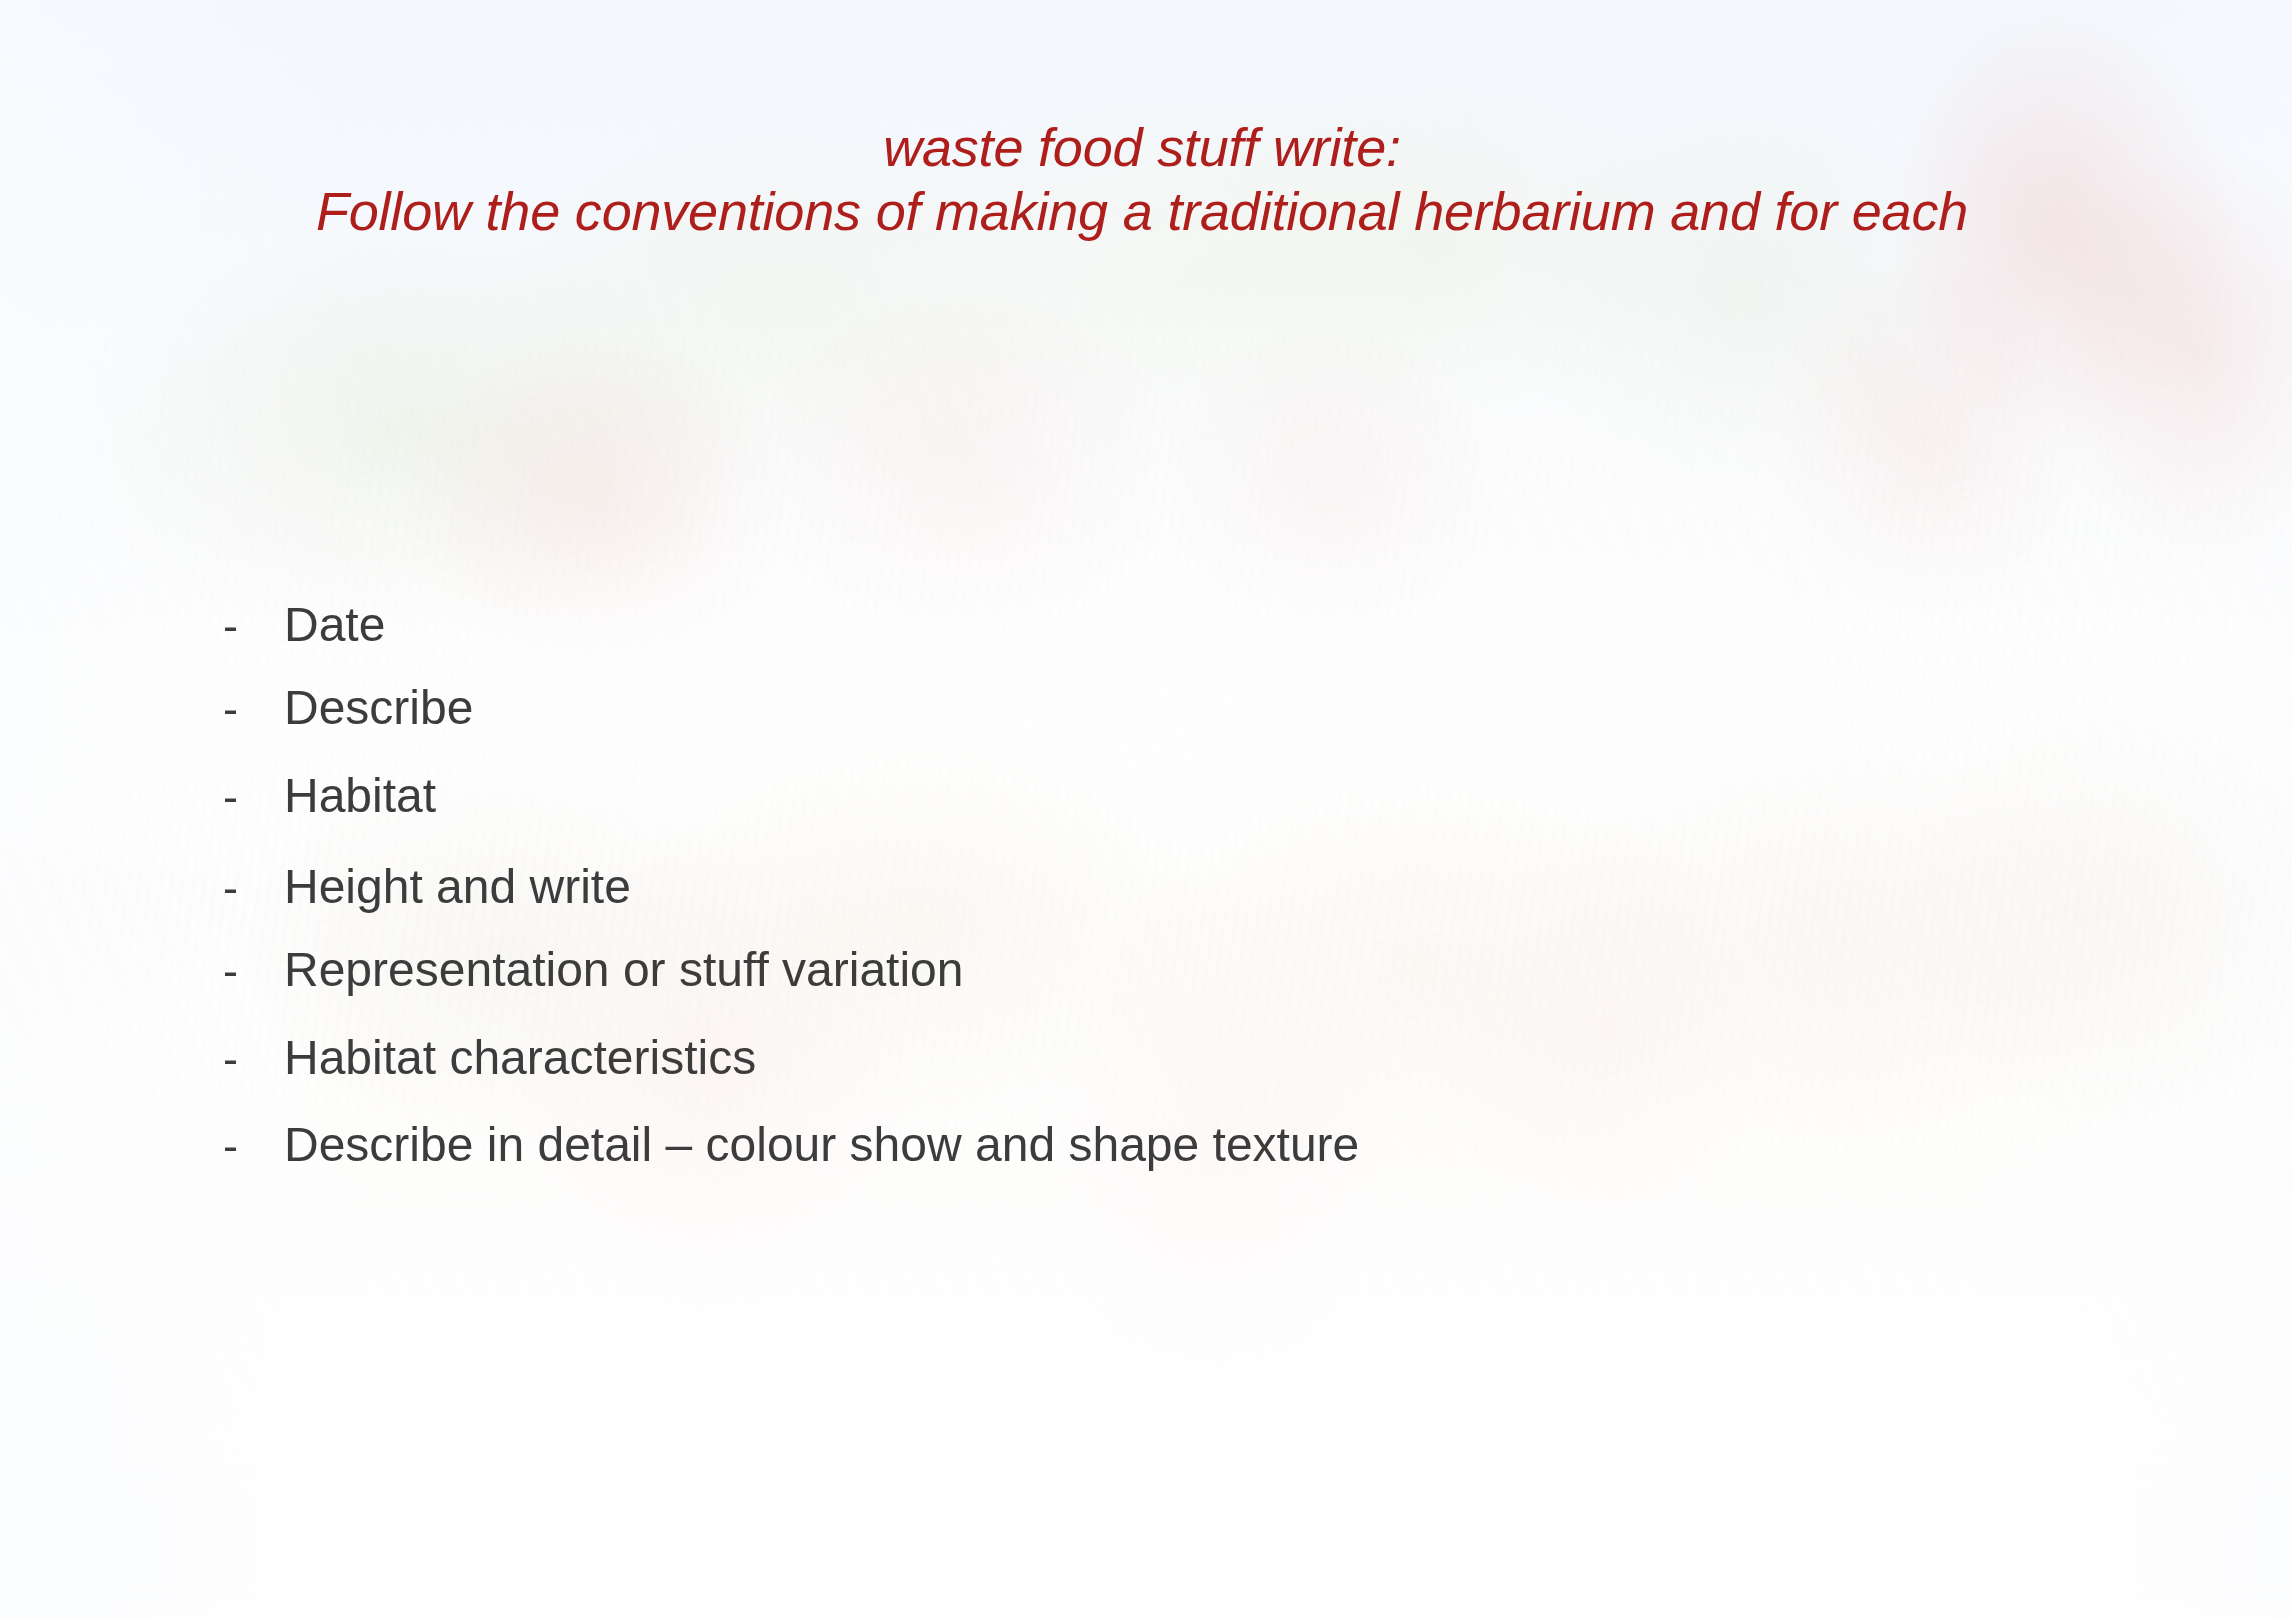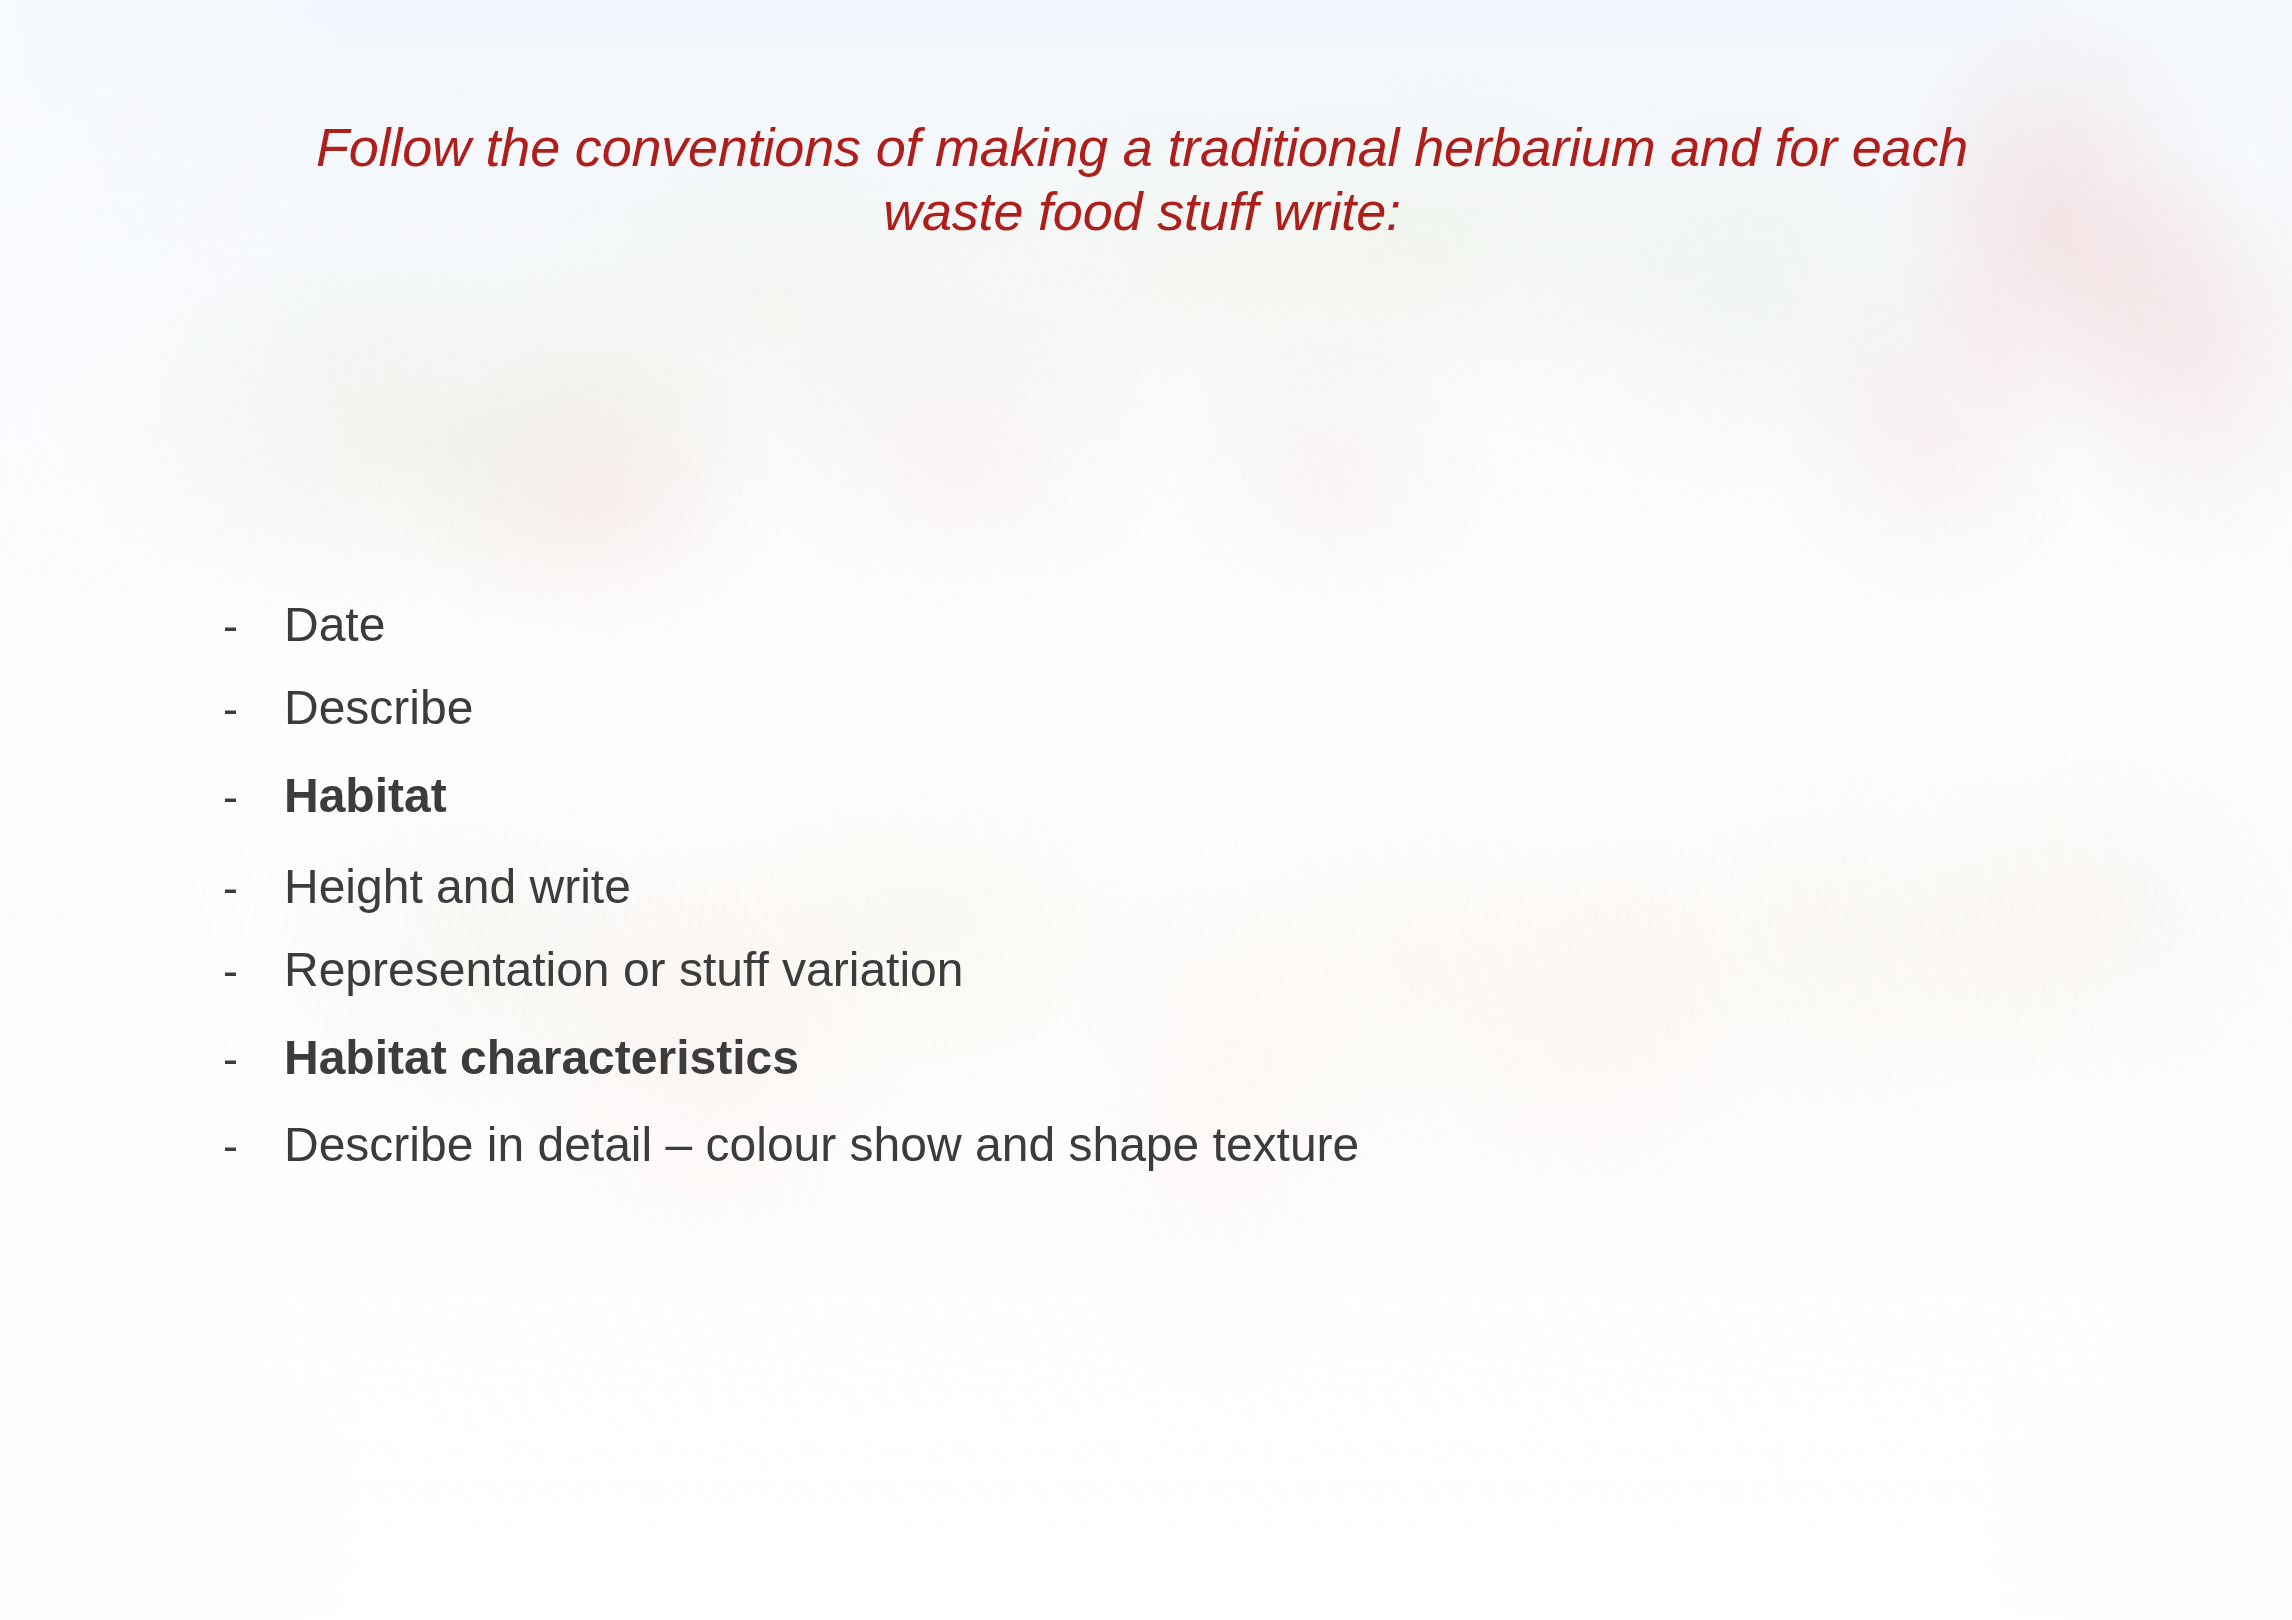--- a/index.html
+++ b/index.html
@@ -153,21 +153,21 @@
     flex: 0 0 61px;
     color: #3c3c3c;
     font-size: 45px;
     line-height: 1.0;
   }
   .bullet-row .item-text {
     flex: 1 1 auto;
     white-space: nowrap;
     margin-top: 17px;
   }
-  .bullet-row.bold .item-text { font-weight: bold; }
+  .bullet-row.bold .item-text { font-weight: normal; }
 
   
   .r0 { margin-top: 0px; }
   .r1 { margin-top: 17.6px; }
   .r2 { margin-top: 23.5px; }
   .r3 { margin-top: 25.5px; }
   .r4 { margin-top: 18.6px; }
   .r5 { margin-top: 22.5px; }
   .r6 { margin-top: 22.5px; }
 </style>
@@ -180,22 +180,22 @@
   <div class="bg-layer bg-blobs-a"></div>
   <div class="bg-layer bg-blobs-b"></div>
   <div class="bg-layer bg-blobs-c"></div>
   <div class="bg-layer bg-texture"></div>
   <div class="bg-layer bg-wash"></div>
   <div class="bg-layer bg-vignette"></div>
 
   <div class="content">
 
     <div class="slide-title">
+      <span class="t-line">waste food stuff write:</span>
       <span class="t-line">Follow the conventions of making a traditional herbarium and for each</span>
-      <span class="t-line">waste food stuff write:</span>
     </div>
 
     <div class="bullet-list">
 
       <div class="bullet-row r0">
         <span class="dash">-</span>
         <span class="item-text">Date</span>
       </div>
 
       <div class="bullet-row r1">

